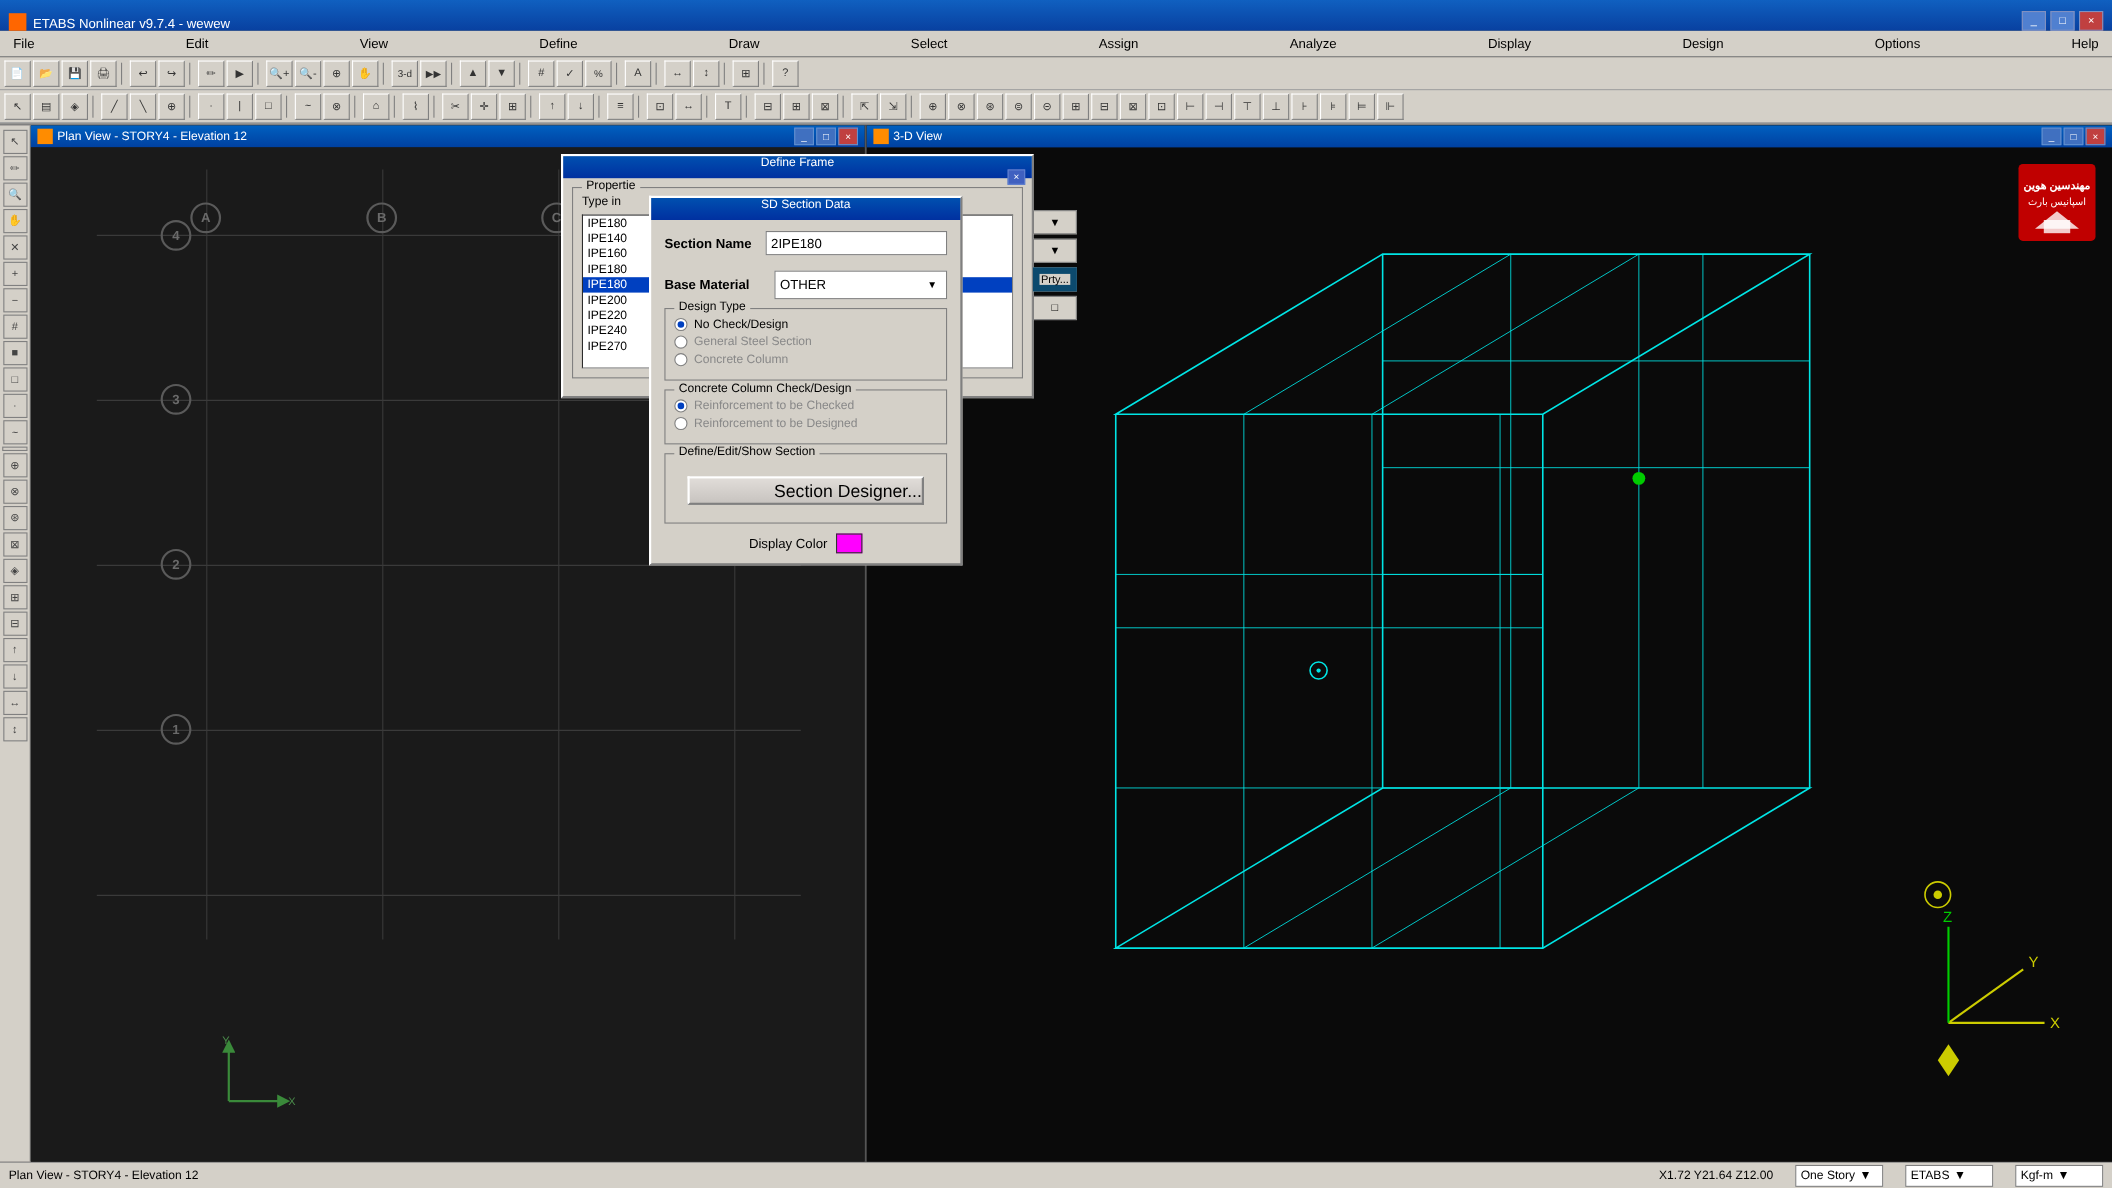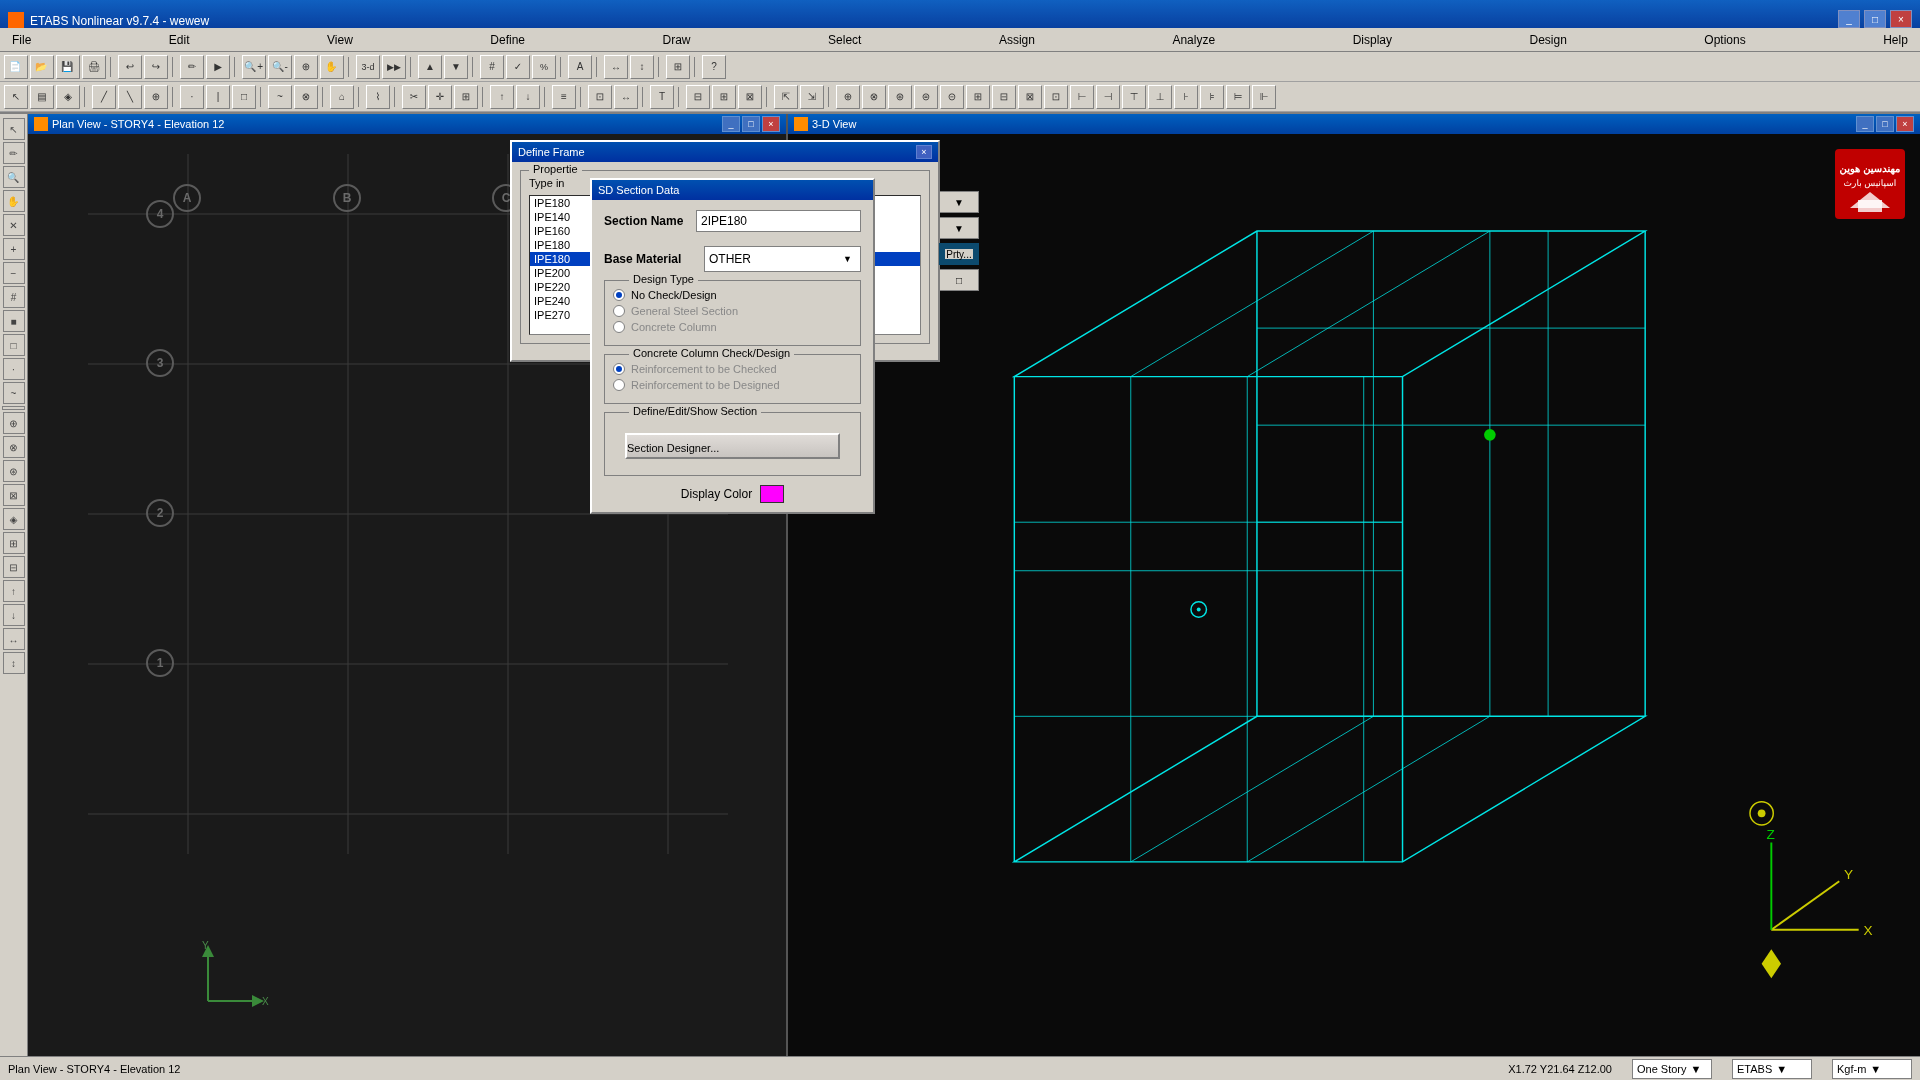--- a/index.html
+++ b/index.html
@@ -235,20 +235,21 @@
       pointer-events: all;
     }
     .dialog-titlebar {
       height: 20px;
       background: linear-gradient(to bottom, #0050b0, #0030a0);
       color: white;
       font-size: 11px;
       display: flex;
       align-items: center;
       padding: 0 6px;
+      flex-direction: column;
     }
     .dialog-titlebar .dtb-controls { margin-left: auto; display: flex; gap: 2px; }
     .dtb-btn {
       width: 16px; height: 14px;
       background: #4060c0;
       border: 1px solid #6080d0;
       color: white;
       font-size: 9px;
       display: flex; align-items: center; justify-content: center;
     }
@@ -334,21 +335,21 @@
       font-size: 9px;
     }
     .sd-group {
       border: 1px solid #808080;
       margin: 8px 12px;
       padding: 4px 8px 8px 8px;
       position: relative;
     }
     .sd-group-label {
       position: absolute;
-      top: -8px; left: 24px;
+      top: -8px; left: 8px;
       background: #d4d0c8;
       padding: 0 4px;
       font-size: 11px;
     }
     .radio-row {
       display: flex;
       align-items: center;
       gap: 6px;
       margin-bottom: 4px;
       font-size: 11px;
@@ -371,23 +372,23 @@
 
     .section-designer-btn {
       display: block;
       width: calc(100% - 24px);
       margin: 8px 12px;
       height: 26px;
       background: linear-gradient(to bottom, #e0dcd8, #c8c4c0);
       border: 2px solid #808080;
       border-top-color: #fff;
       border-left-color: #fff;
-      font-size: 11px;
-      cursor: pointer;
-      text-align: left;
+      font-size: 16px;
+      cursor: pointer;
+      text-align: right;
       line-height: 26px;
     }
 
     .color-row {
       display: flex;
       align-items: center;
       justify-content: center;
       gap: 8px;
       margin: 9px 0;
     }

